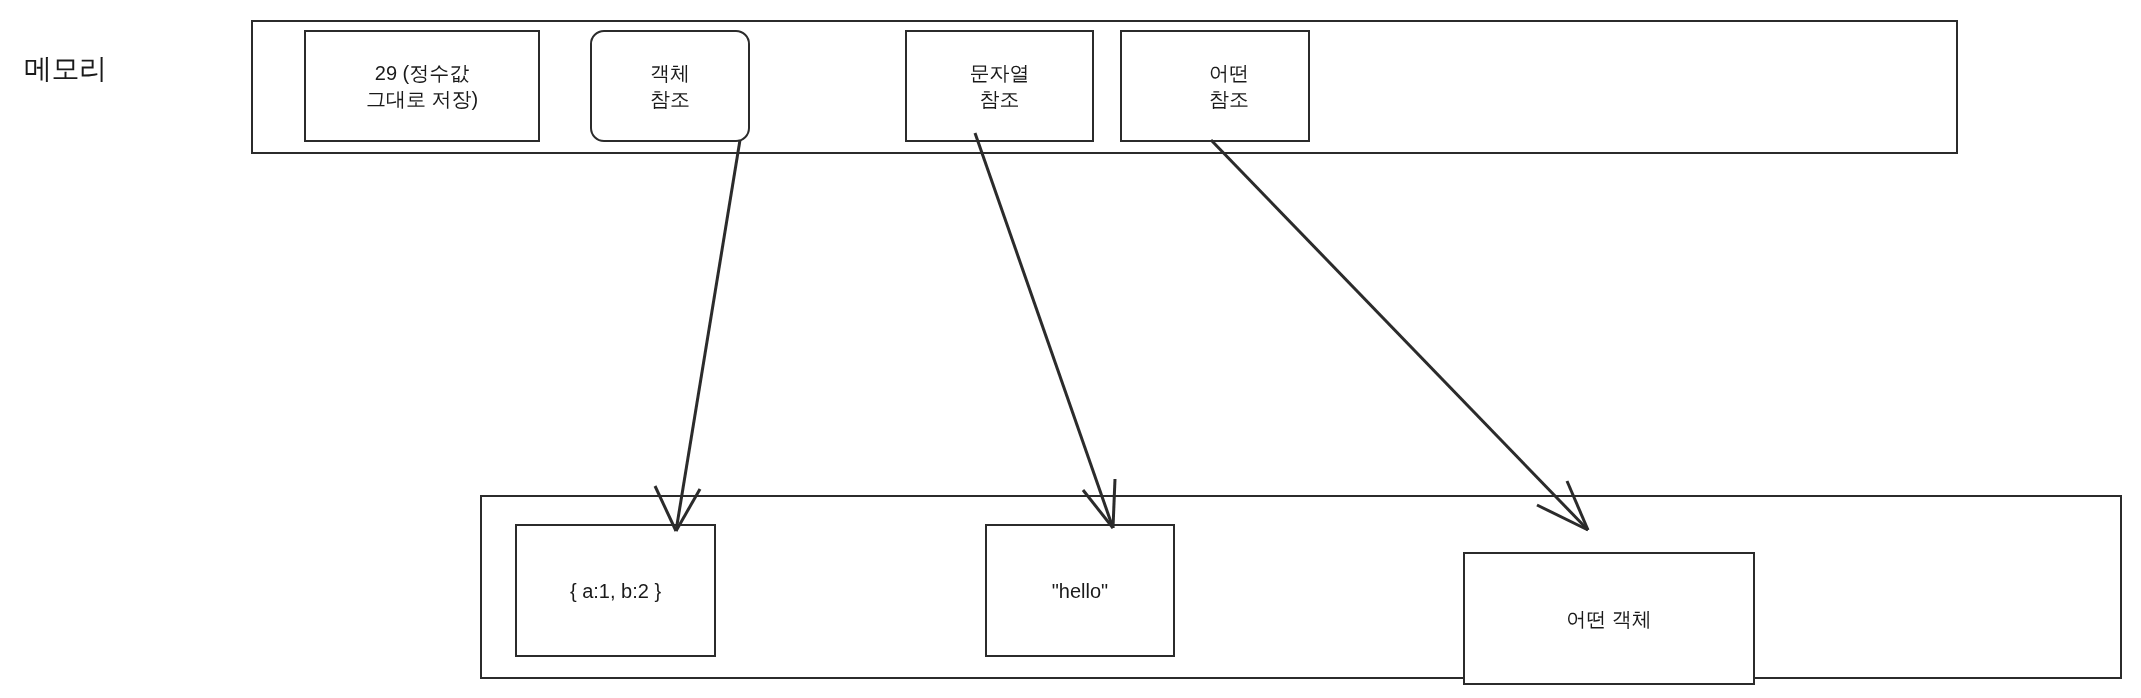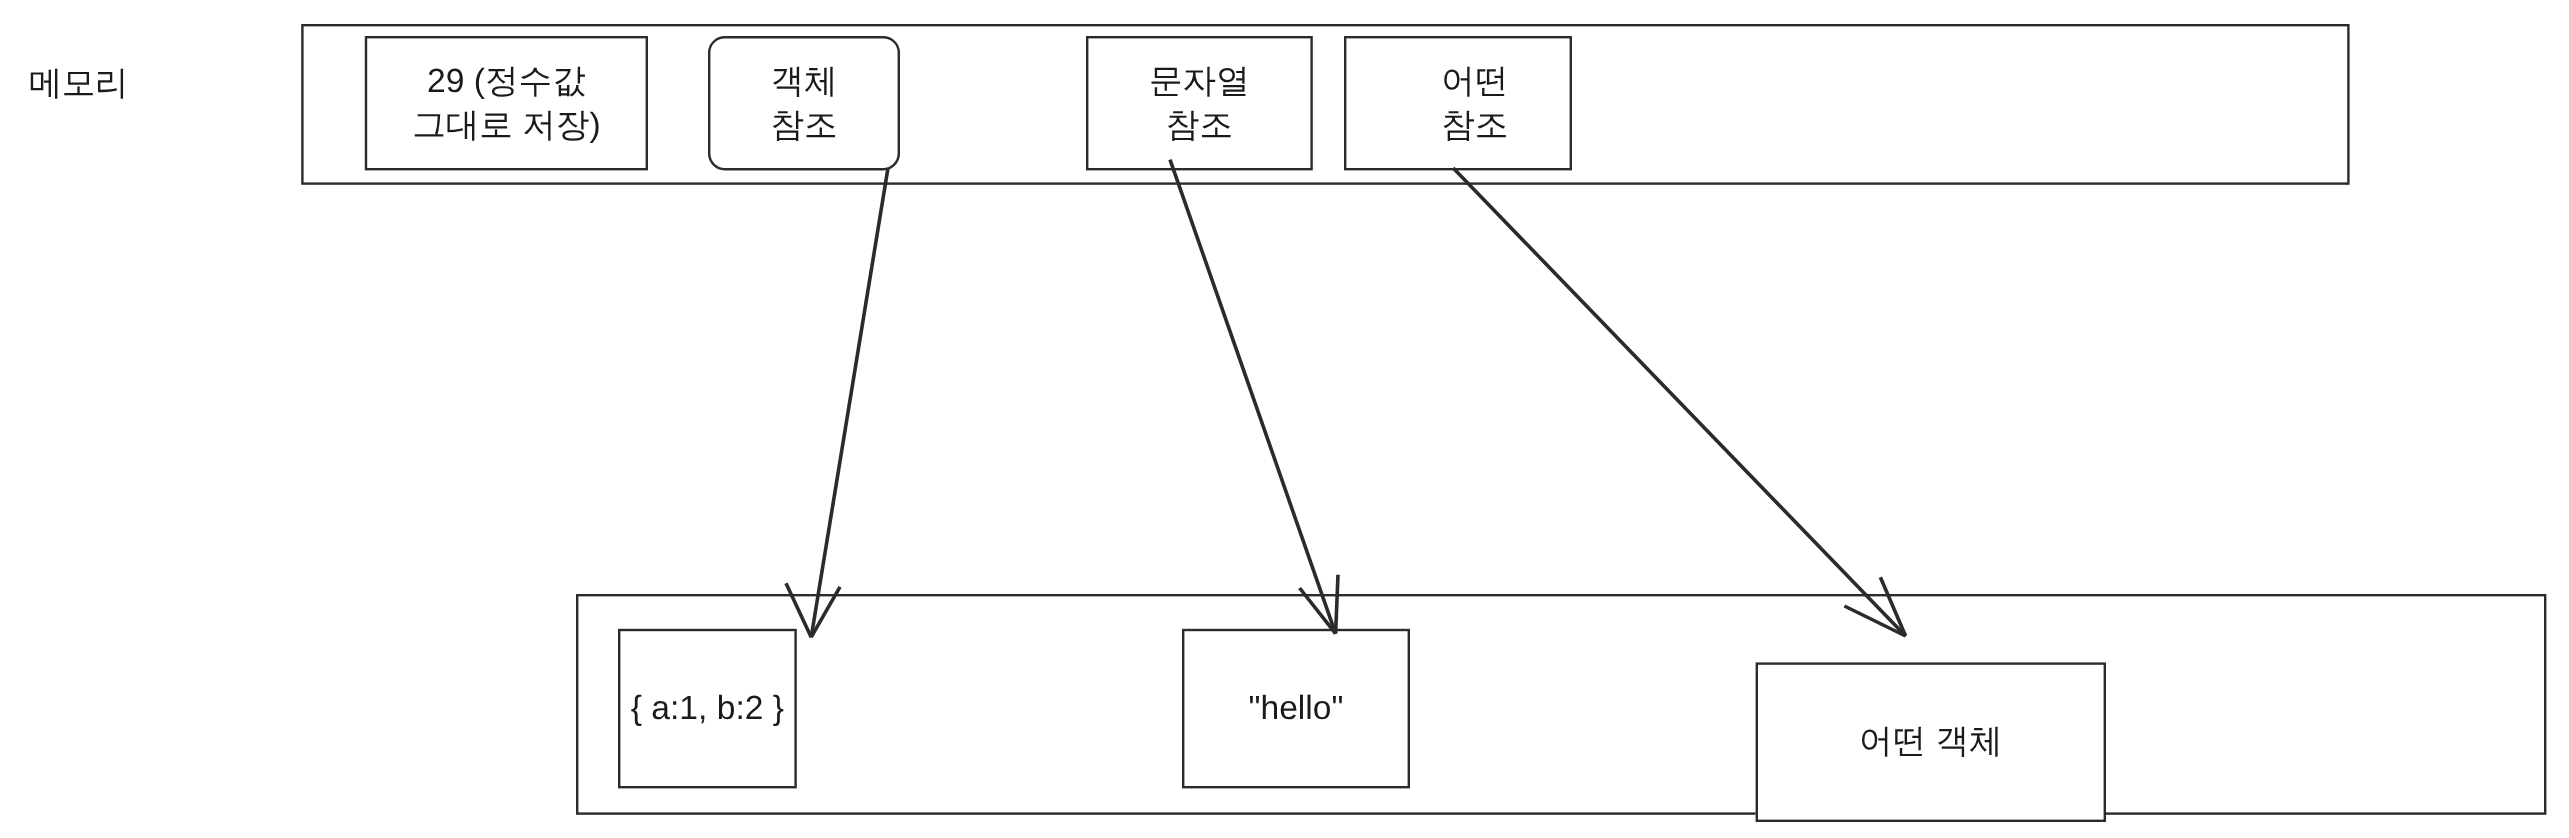--- a/index.html
+++ b/index.html
@@ -57,33 +57,33 @@
   }
   .cell {
     position: absolute;
     border: 2px solid #2b2b2b;
     background: #ffffff;
     box-sizing: border-box;
     display: flex;
     align-items: center;
     justify-content: center;
     text-align: center;
-    font-size: 28px;
+    font-size: 20px;
     line-height: 1.30;
     white-space: pre-line;
     color: #1a1a1a;
   }
   .mem-cell { top: 30px; height: 112px; }
   #mem-cell-0 { left: 304px; width: 236px; }
   #mem-cell-1 { left: 590px; width: 160px; border-radius: 14px; }
   #mem-cell-2 { left: 885px; width: 189px; margin-left: 20px; }
   #mem-cell-3 { left: 1120px; width: 190px; padding-left: 28px; }
 
   .heap-cell { top: 524px; height: 133px; }
-  #heap-cell-0 { left: 515px; width: 149px; }
+  #heap-cell-0 { left: 515px; width: 201px; }
   #heap-cell-1 { left: 985px; width: 190px; }
   #heap-cell-2 { left: 1463px; width: 292px; margin-top: 28px; }
 
   #arrow-layer {
     position: absolute;
     left: 0;
     top: 0;
     width: 2141px;
     height: 698px;
     pointer-events: none;

